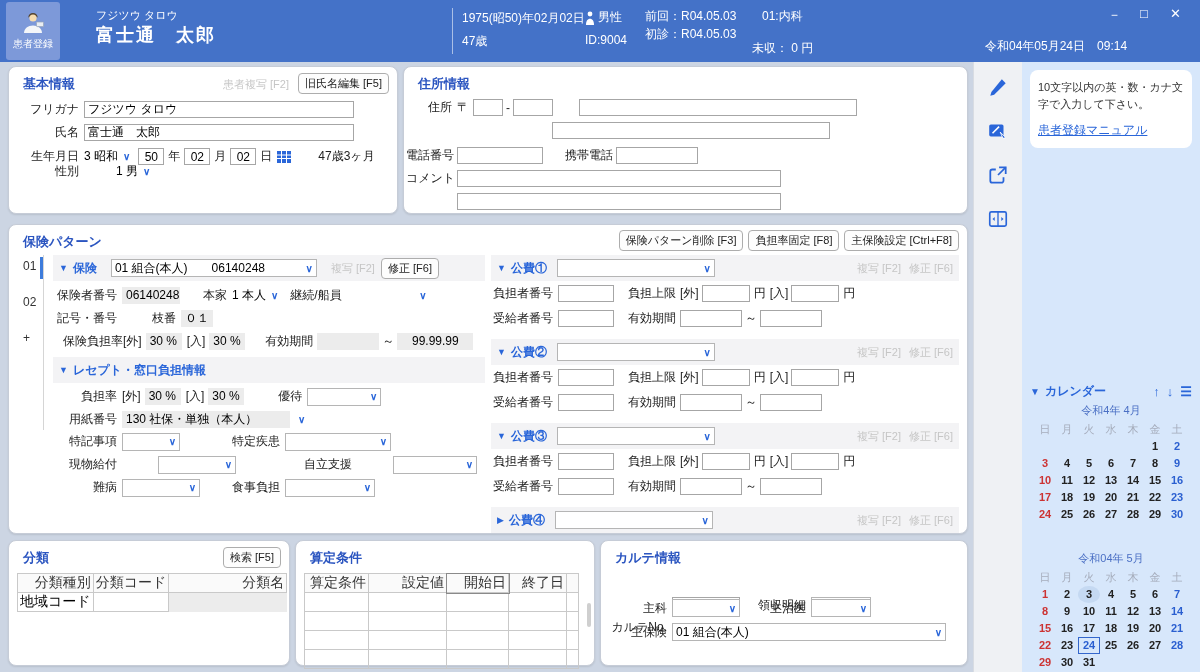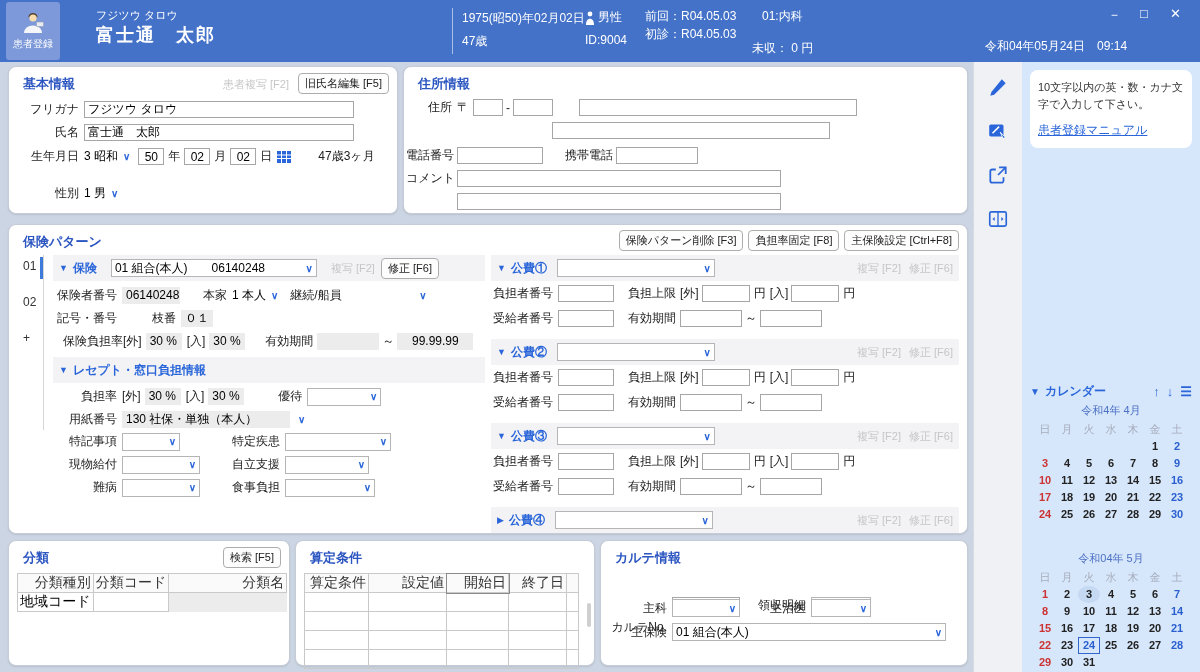--- a/index.html
+++ b/index.html
@@ -134,21 +134,21 @@
       <span class="lbl" style="margin:0 4px;">日</span>
       <svg width="16" height="14" viewBox="0 0 16 14" style="cursor:pointer;">
         <rect x="1" y="1" width="14" height="12" fill="#2a66d9"></rect>
         <line x1="1" y1="5" x2="15" y2="5" stroke="#fff"></line>
           <line x1="1" y1="8.5" x2="15" y2="8.5" stroke="#fff"></line>
         <line x1="5.5" y1="1" x2="5.5" y2="13" stroke="#fff"></line>
           <line x1="10.5" y1="1" x2="10.5" y2="13" stroke="#fff"></line>
       </svg>
       <span class="lbl" style="margin-left:26px;">47歳3ヶ月</span>
     </div>
-    <div class="row" style="position:absolute; left:8px; top:118px;">
+    <div class="row" style="position:absolute; left:8px; top:96px;gap:32px;">
       <span class="lbl lblr" style="width:62px;">性別</span>
       <span class="sel-flat">
         <span>1 男</span>
         <span class="chev">∨</span>
       </span>
     </div>
   </div>
 
   <div class="panel" style="left:403px; top:66px; width:565px; height:148px;">
     <div class="ptitle">住所情報</div>
@@ -269,21 +269,21 @@
           <span></span>
           <span class="chev">∨</span>
         </span>
         <span class="lbl lblr" style="width:78px; margin-left:22px;">特定疾患</span>
         <span class="sel" style="width:106px;">
           <span></span>
           <span class="chev">∨</span>
         </span>
       </div>
 
-      <div class="row" style="height:23px;">
+      <div class="row" style="height:23px;gap:36px;">
         <span class="lbl lblr" style="width:64px;">現物給付</span>
         <span class="sel" style="width:78px;">
           <span></span>
           <span class="chev">∨</span>
         </span>
         <span class="lbl lblr" style="width:78px; margin-left:2px;">自立支援</span>
         <span class="sel" style="width:84px;">
           <span></span>
           <span class="chev">∨</span>
         </span>

